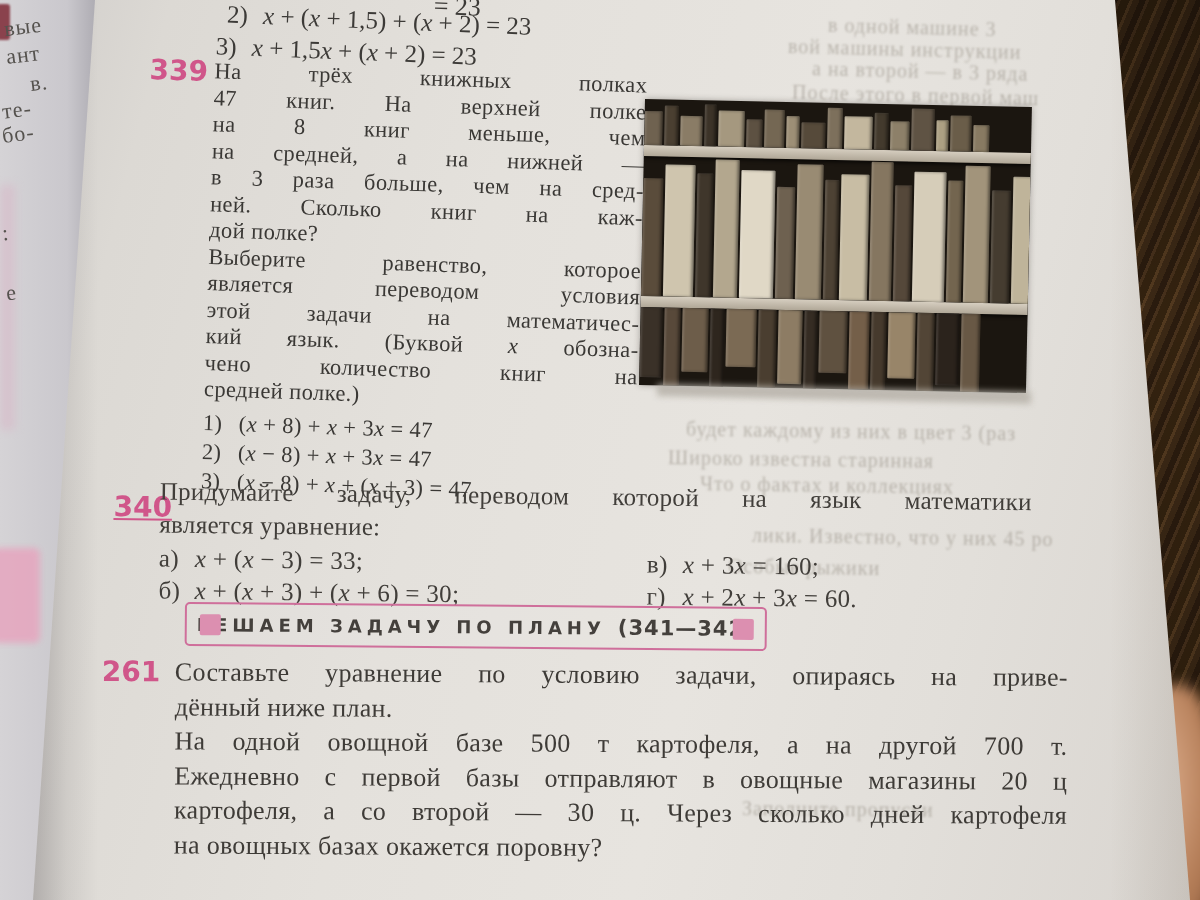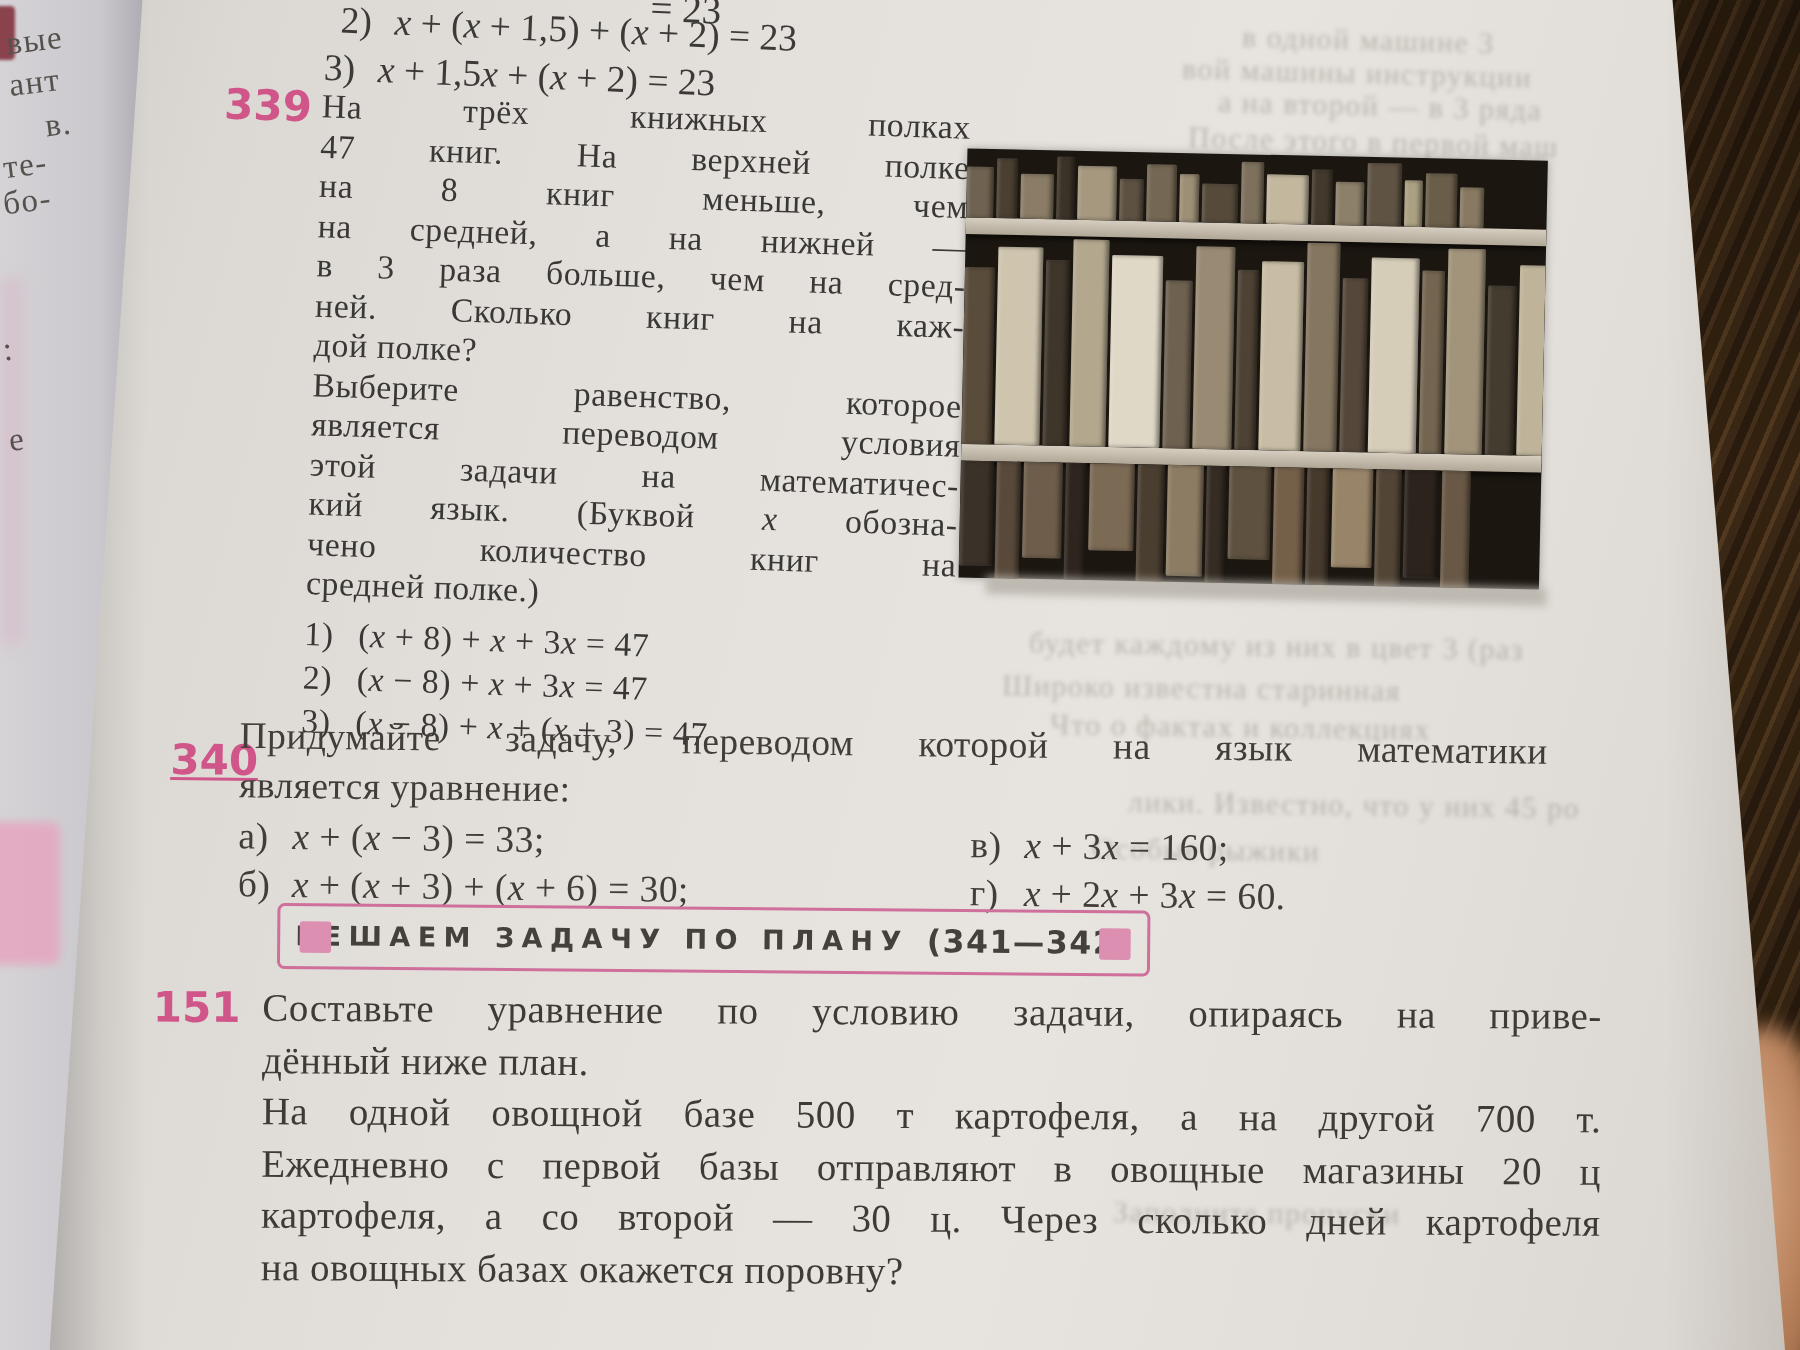--- a/index.html
+++ b/index.html
@@ -284,21 +284,21 @@
   </div>
 
   <div class="banner">
     <span class="sq left"></span>
     <span class="t">РЕШАЕМ ЗАДАЧУ ПО ПЛАНУ</span>
     <span class="r">(341—342)</span>
     <span class="sq right"></span>
   </div>
 
   <div class="p341">
-    <div class="num probnum">151</div>
+    <div class="num probnum">261</div>
     <div class="col">
       <div class="jl">Составьте уравнение по условию задачи, опираясь на приве-</div>
       <div>дённый ниже план.</div>
       <div class="jl">На одной овощной базе 500 т картофеля, а на другой 700 т.</div>
       <div class="jl">Ежедневно с первой базы отправляют в овощные магазины 20 ц</div>
       <div class="jl">картофеля, а со второй — 30 ц. Через сколько дней картофеля</div>
       <div>на овощных базах окажется поровну?</div>
     </div>
   </div>
 

